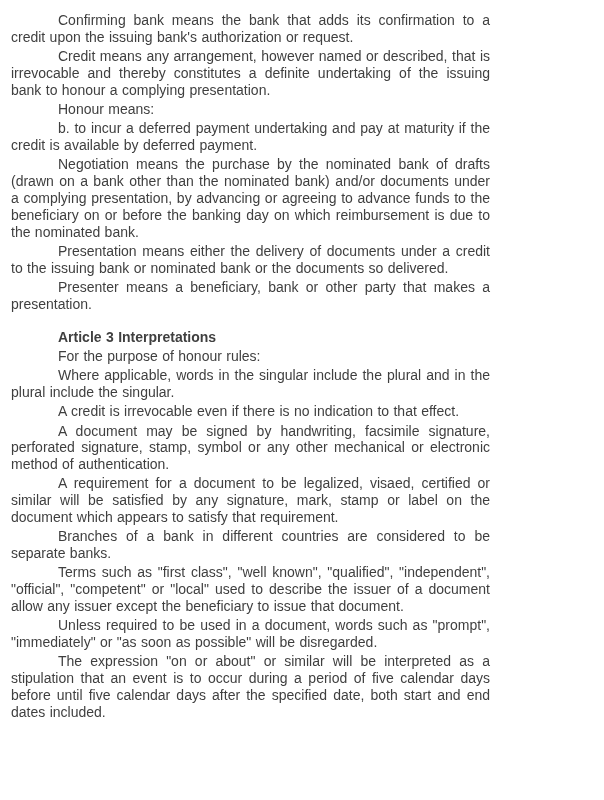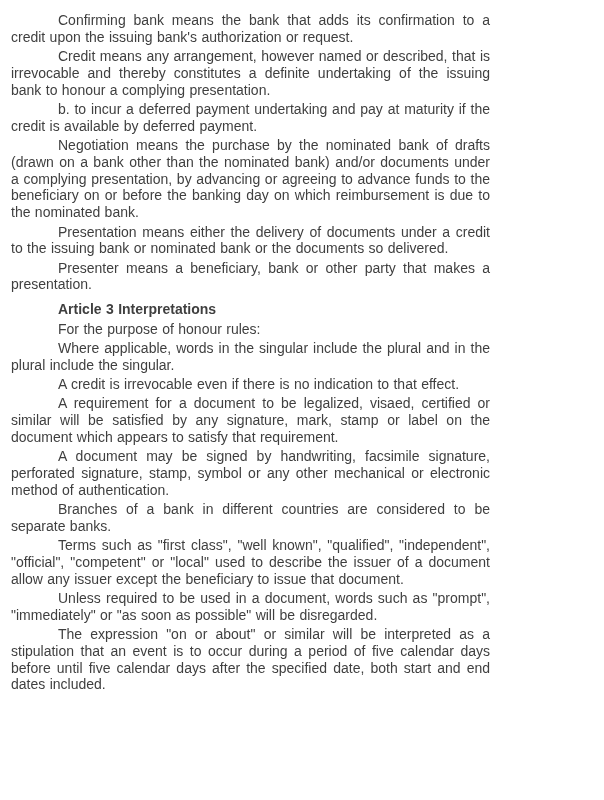--- a/index.html
+++ b/index.html
@@ -24,37 +24,38 @@
     background: var(--bg-color, #ffffff);
   }
   .page p {
     margin: 0 0 2.5px 0;
     text-align: justify;
     text-indent: 47px;
     word-spacing: 0.5px;
   }
   .page p.heading {
     font-weight: bold;
-    margin-top: 8px;
+    margin-top: 16px;
     text-align: left;
   }
 </style>
 </head>
 <body>
 
 <main class="page">
     <p class="paragraph">Confirming bank means the bank that adds its confirmation to a credit upon the issuing bank's authorization or request.</p>
     <p class="paragraph">Credit means any arrangement, however named or described, that is irrevocable and thereby constitutes a definite undertaking of the issuing bank to honour a complying presentation.</p>
+    <p class="paragraph">Honour means:</p>
     <p class="paragraph">b. to incur a deferred payment undertaking and pay at maturity if the credit is available by deferred payment.</p>
     <p class="paragraph">Negotiation means the purchase by the nominated bank of drafts (drawn on a bank other than the nominated bank) and/or documents under a complying presentation, by advancing or agreeing to advance funds to the beneficiary on or before the banking day on which reimbursement is due to the nominated bank.</p>
     <p class="paragraph">Presentation means either the delivery of documents under a credit to the issuing bank or nominated bank or the documents so delivered.</p>
     <p class="paragraph">Presenter means a beneficiary, bank or other party that makes a presentation.</p>
     <p class="heading">Article 3 Interpretations</p>
     <p class="paragraph">For the purpose of honour rules:</p>
     <p class="paragraph">Where applicable, words in the singular include the plural and in the plural include the singular.</p>
     <p class="paragraph">A credit is irrevocable even if there is no indication to that effect.</p>
+    <p class="paragraph">A document may be signed by handwriting, facsimile signature, perforated signature, stamp, symbol or any other mechanical or electronic method of authentication.</p>
     <p class="paragraph">A requirement for a document to be legalized, visaed, certified or similar will be satisfied by any signature, mark, stamp or label on the document which appears to satisfy that requirement.</p>
-    <p class="paragraph">A document may be signed by handwriting, facsimile signature, perforated signature, stamp, symbol or any other mechanical or electronic method of authentication.</p>
     <p class="paragraph">Branches of a bank in different countries are considered to be separate banks.</p>
     <p class="paragraph">Terms such as "first class", "well known", "qualified", "independent", "official", "competent" or "local" used to describe the issuer of a document allow any issuer except the beneficiary to issue that document.</p>
     <p class="paragraph">Unless required to be used in a document, words such as "prompt", "immediately" or "as soon as possible" will be disregarded.</p>
     <p class="paragraph">The expression "on or about" or similar will be interpreted as a stipulation that an event is to occur during a period of five calendar days before until five calendar days after the specified date, both start and end dates included.</p>
   </main>
 
 </body></html>

